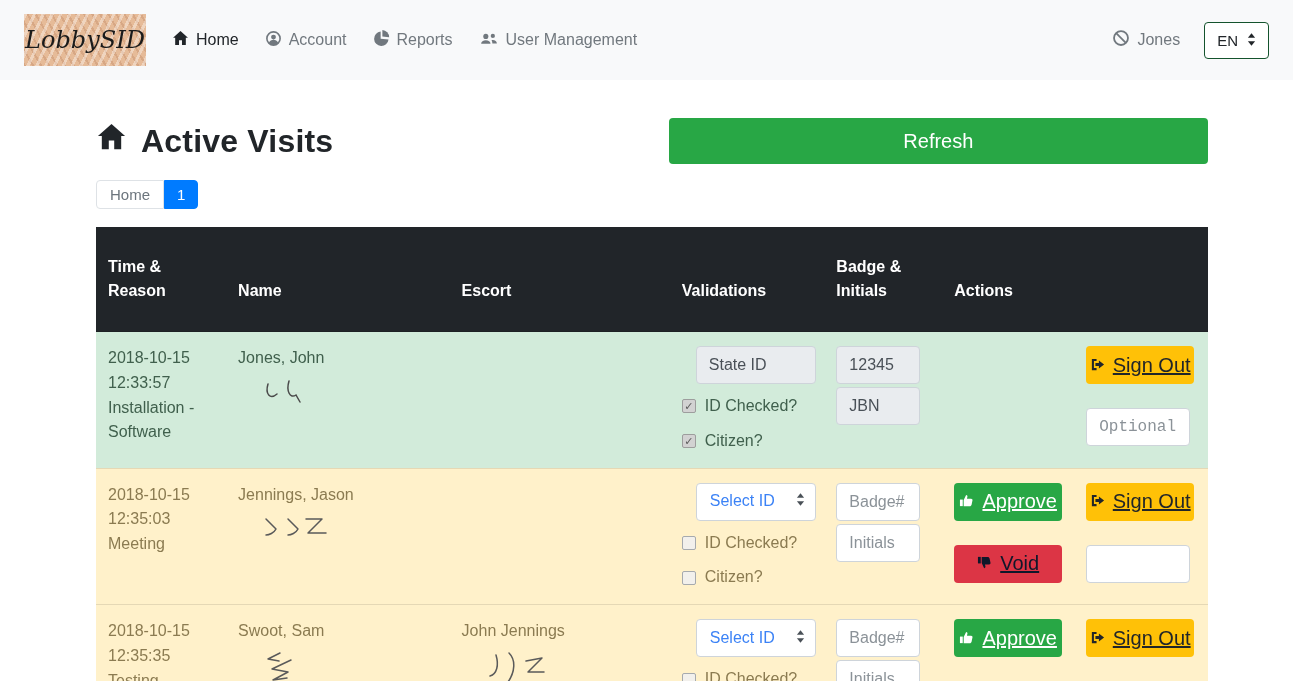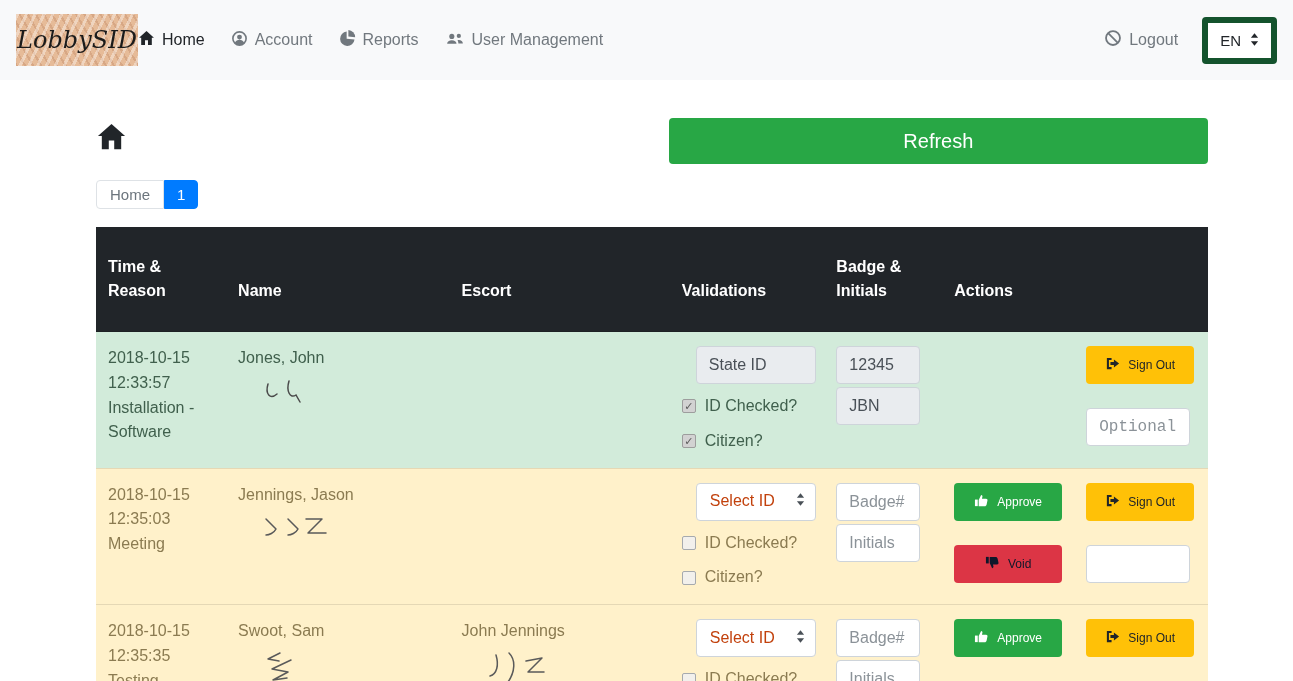--- a/index.html
+++ b/index.html
@@ -10,21 +10,22 @@
     color: #212529;
     font-family: "Liberation Sans", "DejaVu Sans", sans-serif;
     font-size: 16px;
   }
 
   
   .navbar {
     display: flex;
     align-items: center;
     background: #f8f9fa;
-    padding: 14px 16px;
+    padding: 14px 24px;
+    gap: 26px;
   }
   .logo {
     width: 122px;
     height: 52px;
     background-color: #e6bb98;
     background-image:
       repeating-linear-gradient(115deg, rgba(255,255,255,.38) 0 3px, rgba(255,255,255,0) 3px 8px),
       repeating-linear-gradient(60deg, rgba(176,116,82,.28) 0 2px, rgba(176,116,82,0) 2px 7px);
     display: flex;
     align-items: center;
@@ -46,21 +47,21 @@
     white-space: nowrap;
   }
   .nav-link.active { color: #212529; }
   .nav-link svg { flex: 0 0 auto; }
   .nav-right { margin-left: auto; display: flex; align-items: center; gap: 24px; }
   .lang-select {
     display: inline-flex;
     align-items: center;
     gap: 9px;
     background: #fff;
-    border: 6px solid #14532d;
+    border: 1px solid #14532d;
     border-radius: 4px;
     padding: 9px 12px;
     font-size: 15px;
     color: #212529;
     cursor: pointer;
   }
 
   
   main { padding: 38px 85px 20px 96px; }
   .title-row { display: flex; align-items: center; justify-content: space-between; }
@@ -150,21 +151,21 @@
   .val-ctl { margin-left: 14px; }
   .select {
     display: inline-flex;
     align-items: center;
     justify-content: space-between;
     width: 120px;
     height: 38px;
     border: 1px solid #ced4da;
     border-radius: 4px;
     background: #fff;
-    color: #c2410c;
+    color: #3b82f6;
     padding: 0 10px 0 13px;
     cursor: pointer;
   }
   .chk-row { display: flex; align-items: center; gap: 9px; margin-top: 10px; cursor: pointer; }
   .chk-row.disabled { cursor: default; }
   .box {
     width: 14px; height: 14px;
     border: 1px solid #a6aaae;
     border-radius: 2px;
     background: #fdfdfd;
@@ -181,28 +182,29 @@
 
   .badge-inp { display: block; width: 84px; margin-bottom: 3px; }
 
   .actions { display: flex; gap: 24px; }
   .action-col { display: flex; flex-direction: column; gap: 24px; width: 108px; flex: 0 0 auto; }
   .btn {
     width: 108px;
     height: 38px;
     border: none;
     border-radius: 4px;
-    font-size: 12px;
+    font-size: 20px;
     font-family: inherit;
     display: inline-flex;
     align-items: center;
     justify-content: center;
     gap: 8px;
     cursor: pointer;
     white-space: nowrap;
+    text-decoration: underline;
   }
   .btn-approve { background: #28a745; color: #fff; }
   .btn-void   { background: #dc3545; color: #0f172a; }
   .btn-signout{ background: #ffc107; color: #212529; }
   .inp-action { width: 104px; font-family: Liberation Mono, monospace; }
 </style>
 </head>
 <body>
 
 <header class="navbar">
@@ -240,38 +242,39 @@
       <span>User Management</span>
     </a>
   </nav>
 
   <div class="nav-right">
     <a class="nav-link">
       <span><svg width="18" height="18" viewBox="0 0 16 16" fill="none" stroke="currentColor" stroke-width="1.6">
             <circle cx="8" cy="8" r="6.2"></circle>
             <path d="M3.7 3.7l8.6 8.6"></path>
           </svg></span>
-      <span>Logout</span>
+      <span>Jones</span>
     </a>
     <div class="lang-select">
       <span>EN</span>
       <span><svg width="9" height="13" viewBox="0 0 10 14" fill="#212529">
             <path d="M5 0l4 5H1z"></path>
             <path d="M5 14L1 9h8z"></path>
           </svg></span>
     </div>
   </div>
 </header>
 
 <main>
   <div class="title-row">
     <h1 class="page-title">
       <span><svg width="31" height="31" viewBox="0 0 16 16" fill="#212529">
             <path d="M8 1 1 7.2h2V14h3.6V9.6h2.8V14H13V7.2h2z"></path>
           </svg></span>
+      <span>Active Visits</span>
     </h1>
     <button class="btn-refresh">Refresh</button>
   </div>
 
   <div class="pagination">
     <span class="page-label">Home</span>
     <span class="page-current">1</span>
   </div>
 
   <table class="visits">

